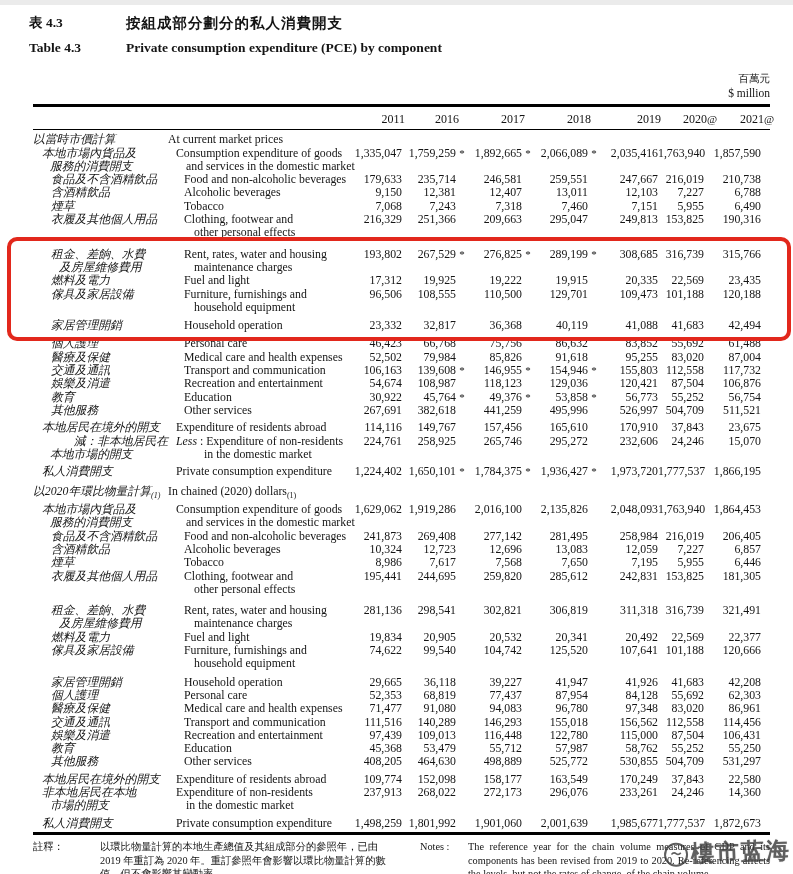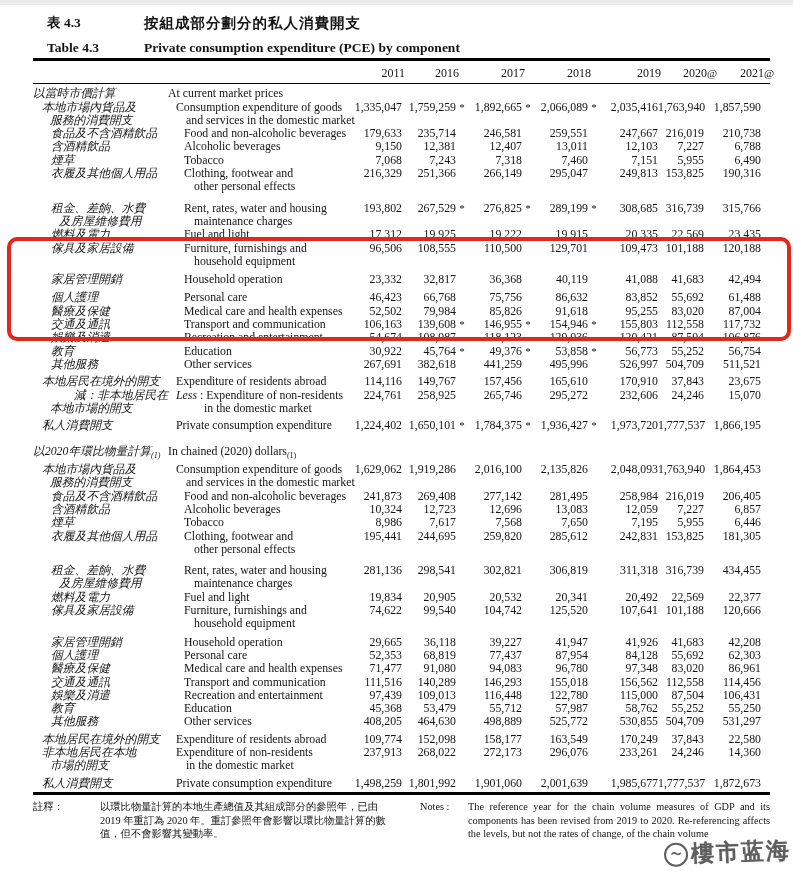--- a/index.html
+++ b/index.html
@@ -3,21 +3,21 @@
 <meta charset="utf-8">
 <style>
   html,body{margin:0;padding:0;}
   body{
     width:793px;height:874px;overflow:hidden;background:#ffffff;
     font-family:"Liberation Serif","DejaVu Serif",serif;color:#141414;
     position:relative;
   }
   #top-edge{height:5px;background:#ebebeb;width:100%;}
   #page{position:relative;width:793px;}
-  .titleblock{padding:9px 23px 0 47px;}
+  .titleblock{padding:9px 23px 0 29px;}
   .titlerow{display:flex;font-weight:bold;}
   .titlerow .tlabel{width:97px;font-size:13.5px;}
   .titlerow .ttext{font-size:13.5px;}
   .titlerow.zh .ttext{font-size:14.5px;letter-spacing:1px;}
   .titlerow + .titlerow{margin-top:7px;}
   .unitblock{text-align:right;padding:16px 23px 2px 0;line-height:14px;}
   .unit-zh{font-size:10.5px;}
   .unit-en{font-size:11.5px;}
   .rule-thick{height:3px;background:#000;margin:2px 23px 0 33px;}
   .rule-thin{height:1px;background:#000;margin:0 23px 0 33px;}
@@ -74,20 +74,24 @@
     <div class="titlerow zh">
       <span class="tlabel">表 4.3</span>
       <span class="ttext">按組成部分劃分的私人消費開支</span>
     </div>
     <div class="titlerow en">
       <span class="tlabel">Table 4.3</span>
       <span class="ttext">Private consumption expenditure (PCE) by component</span>
     </div>
   </div>
 
+  <div class="unitblock">
+    <div class="unit-zh">百萬元</div>
+    <div class="unit-en">$ million</div>
+  </div>
 
   <div class="rule-thick"></div>
 
   <div class="trow" id="years-row">
       <div></div>
       <div></div>
       <div class="val">
         <span class="n">2011</span>
         <span class="s w0"></span>
       </div>
@@ -312,21 +316,21 @@
         </div>
         <div class="val">
           <span class="n">216,329</span>
           <span class="s w0"></span>
         </div>
         <div class="val">
           <span class="n">251,366</span>
           <span class="s w12"></span>
         </div>
         <div class="val">
-          <span class="n">266,149</span>
+          <span class="n">209,663</span>
           <span class="s w12"></span>
         </div>
         <div class="val">
           <span class="n">295,047</span>
           <span class="s w12"></span>
         </div>
         <div class="val">
           <span class="n">249,813</span>
           <span class="s w0"></span>
         </div>
@@ -805,21 +809,21 @@
         </div>
         <div class="val">
           <span class="n">1,777,537</span>
           <span class="s w9"></span>
         </div>
         <div class="val">
           <span class="n">1,866,195</span>
           <span class="s w9"></span>
         </div>
       </div>
-      <div class="trow" style="margin-top: 13px;">
+      <div class="trow" style="margin-top: 7px;">
         <div class="zh">
           <div class="lline" style="padding-left: 0px;">以2020年環比物量計算<sub>(1)</sub></div>
         </div>
         <div class="en">
           <div class="lline" style="padding-left: 0px;">In chained (2020) dollars<sub>(1)</sub></div>
         </div>
         <div class="val">
           <span class="n"></span>
           <span class="s w0"></span>
         </div>
@@ -1058,21 +1062,21 @@
         </div>
         <div class="val">
           <span class="n">311,318</span>
           <span class="s w0"></span>
         </div>
         <div class="val">
           <span class="n">316,739</span>
           <span class="s w9"></span>
         </div>
         <div class="val">
-          <span class="n">434,455</span>
+          <span class="n">321,491</span>
           <span class="s w9"></span>
         </div>
       </div>
       <div class="trow">
         <div class="zh">
           <div class="lline" style="padding-left: 18px;">燃料及電力</div>
         </div>
         <div class="en">
           <div class="lline" style="padding-left: 16px;">Fuel and light</div>
         </div>

